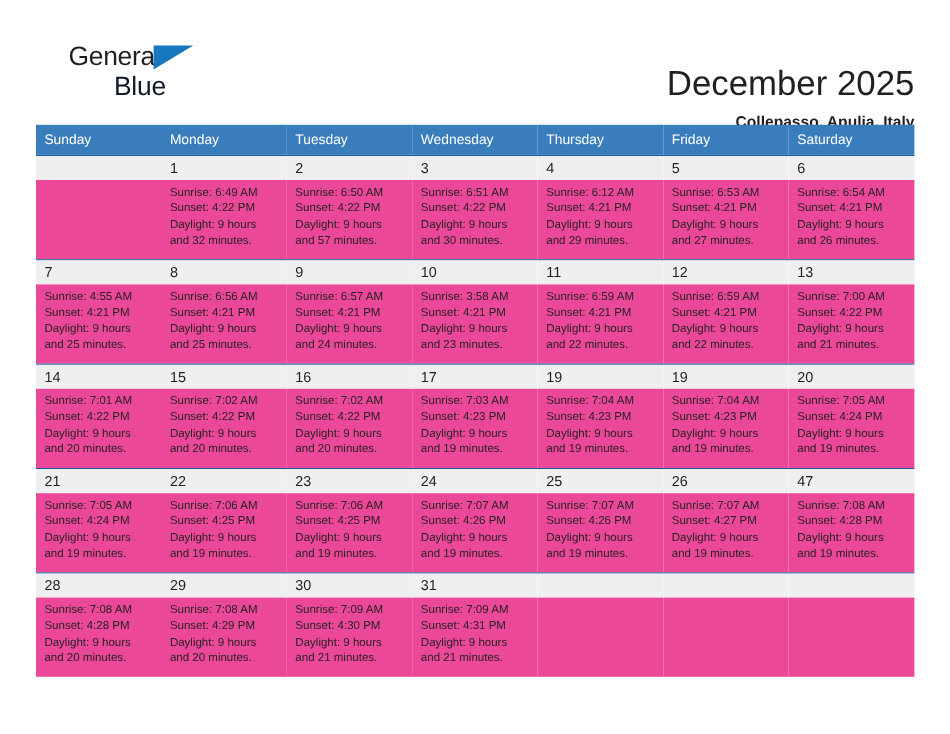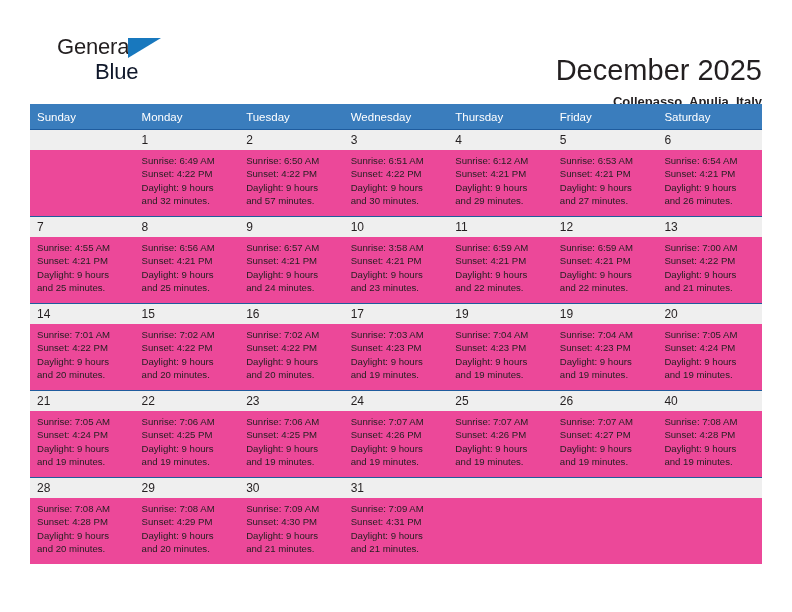--- a/index.html
+++ b/index.html
@@ -351,21 +351,21 @@
         <tr class="wk-sep">
           <td colspan="7"></td>
         </tr>
         <tr class="daynum-row">
           <td>21</td>
           <td>22</td>
           <td>23</td>
           <td>24</td>
           <td>25</td>
           <td>26</td>
-          <td>40</td>
+          <td>47</td>
         </tr>
         <tr class="info-row">
           <td>
             <div class="line">Sunrise: 7:05 AM</div>
             <div class="line">Sunset: 4:24 PM</div>
             <div class="line">Daylight: 9 hours</div>
             <div class="line">and 19 minutes.</div>
           </td>
           <td>
             <div class="line">Sunrise: 7:06 AM</div>

